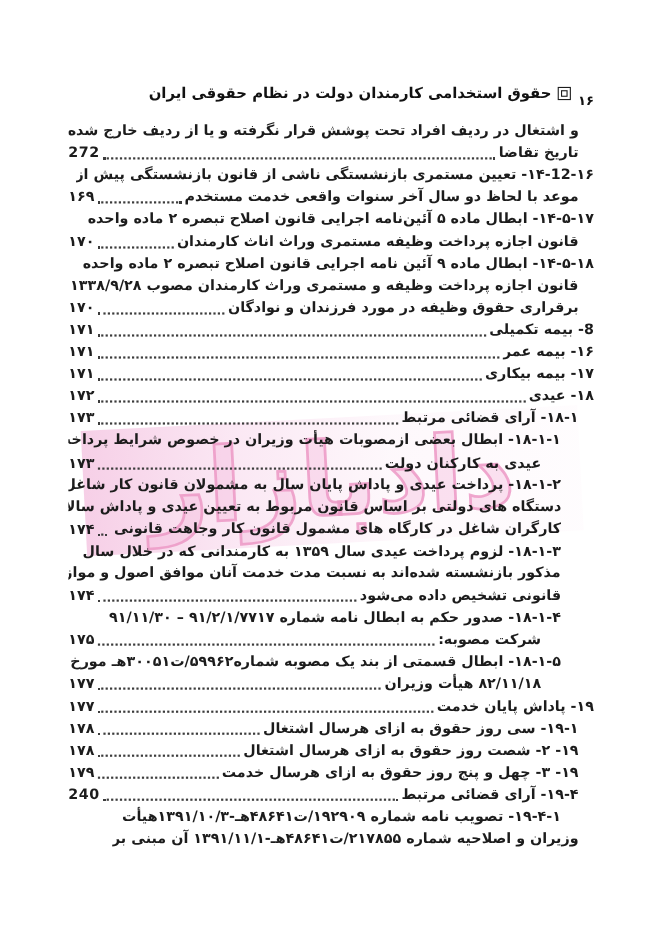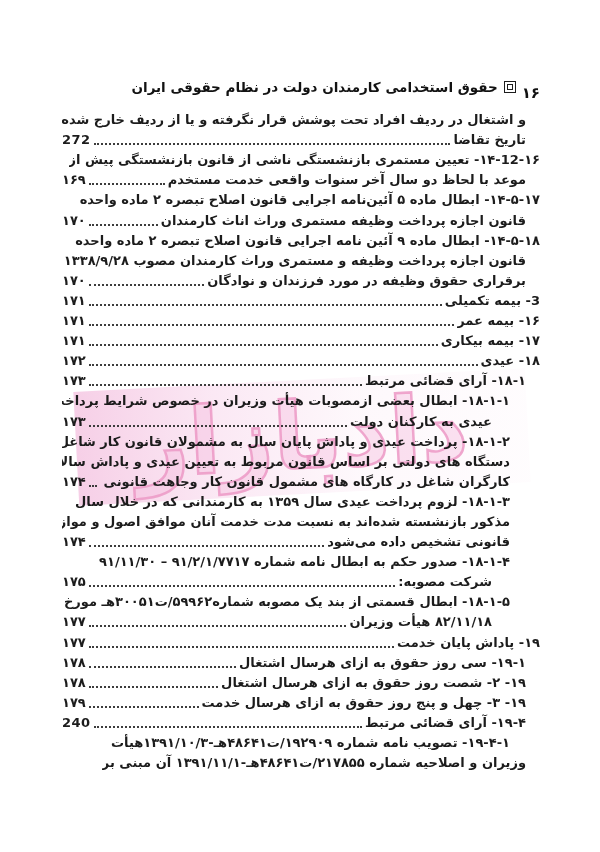--- a/index.html
+++ b/index.html
@@ -13,21 +13,21 @@
     direction:rtl;
   }
   
   .running-head{
     position:absolute;top:72px;right:60px;left:62px;
     display:flex;align-items:center;gap:6px;
     justify-content:flex-start;          
     font-size:13.5px;font-weight:700;color:#121212;
     white-space:nowrap;
   }
-  .head-pagenum{font-size:15px;letter-spacing:1px;margin-top:12px;}
+  .head-pagenum{font-size:12px;letter-spacing:1px;margin-top:12px;}
   .head-icon{
     width:12px;height:12px;flex:0 0 auto;
     border:1.7px solid #1d1d1d;
     display:flex;align-items:center;justify-content:center;
     box-sizing:border-box;
   }
   .head-icon::before{
     content:"";width:4px;height:4px;border:1.2px solid #1d1d1d;display:block;
   }
   
@@ -119,21 +119,21 @@
       <div class="line i1">
       <span class="t">قانون اجازه پرداخت وظیفه و مستمری وراث کارمندان مصوب ۱۳۳۸/۹/۲۸ و</span>
 
     </div>
       <div class="line i1">
       <span class="t">برقراری حقوق وظیفه در مورد فرزندان و نوادگان</span>
       <span class="lead"></span>
       <span class="pg">۱۷۰</span>
     </div>
       <div class="line i0">
-      <span class="t">3- بیمه تکمیلی</span>
+      <span class="t">8- بیمه تکمیلی</span>
       <span class="lead"></span>
       <span class="pg">۱۷۱</span>
     </div>
       <div class="line i0">
       <span class="t">۱۶- بیمه عمر</span>
       <span class="lead"></span>
       <span class="pg">۱۷۱</span>
     </div>
       <div class="line i0">
       <span class="t">۱۷- بیمه بیکاری</span>

